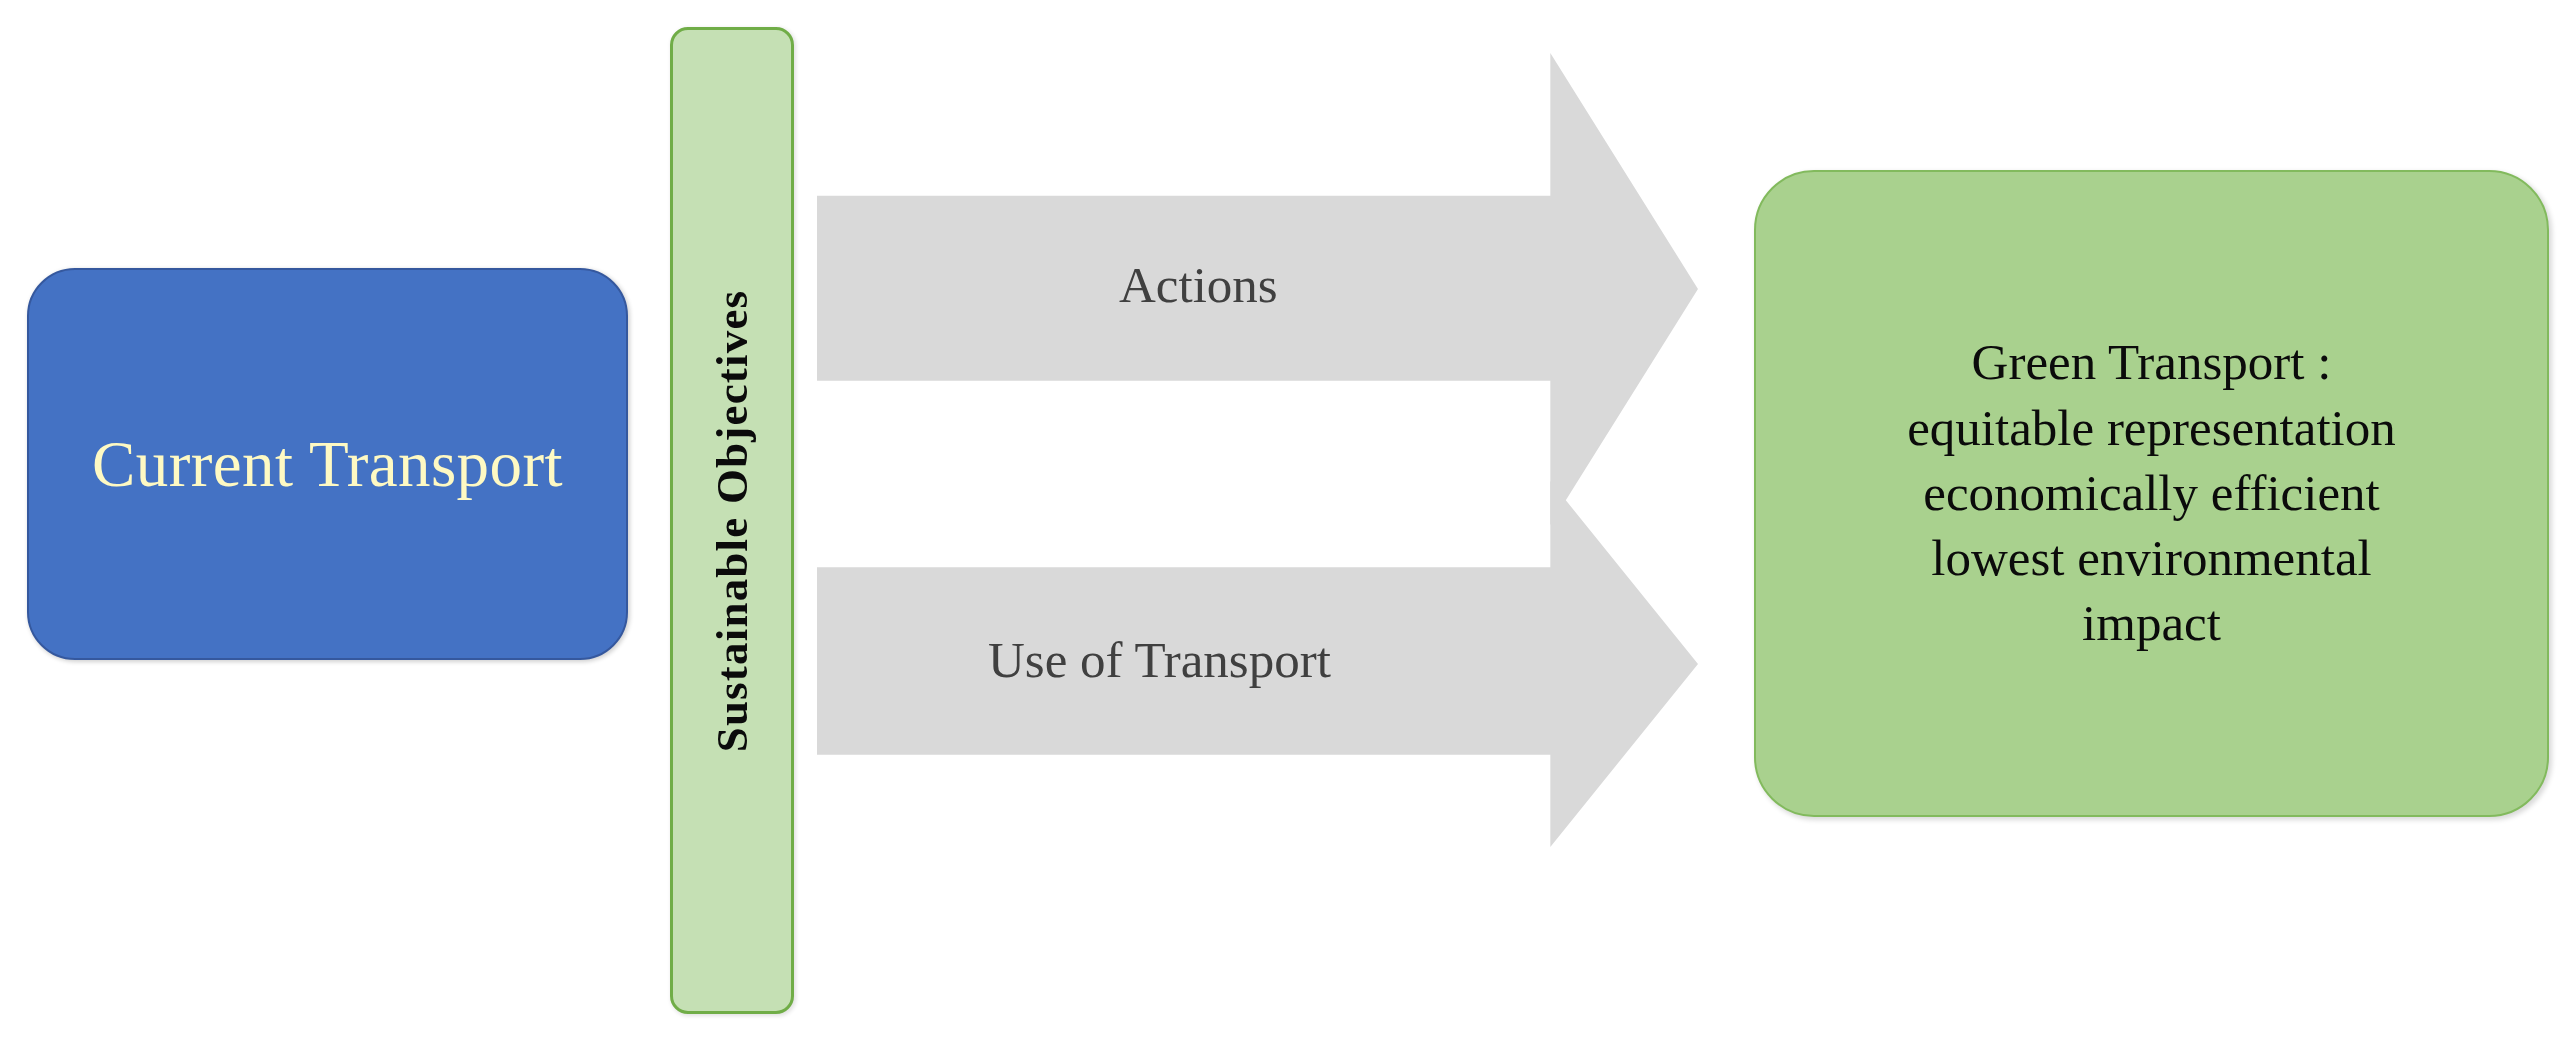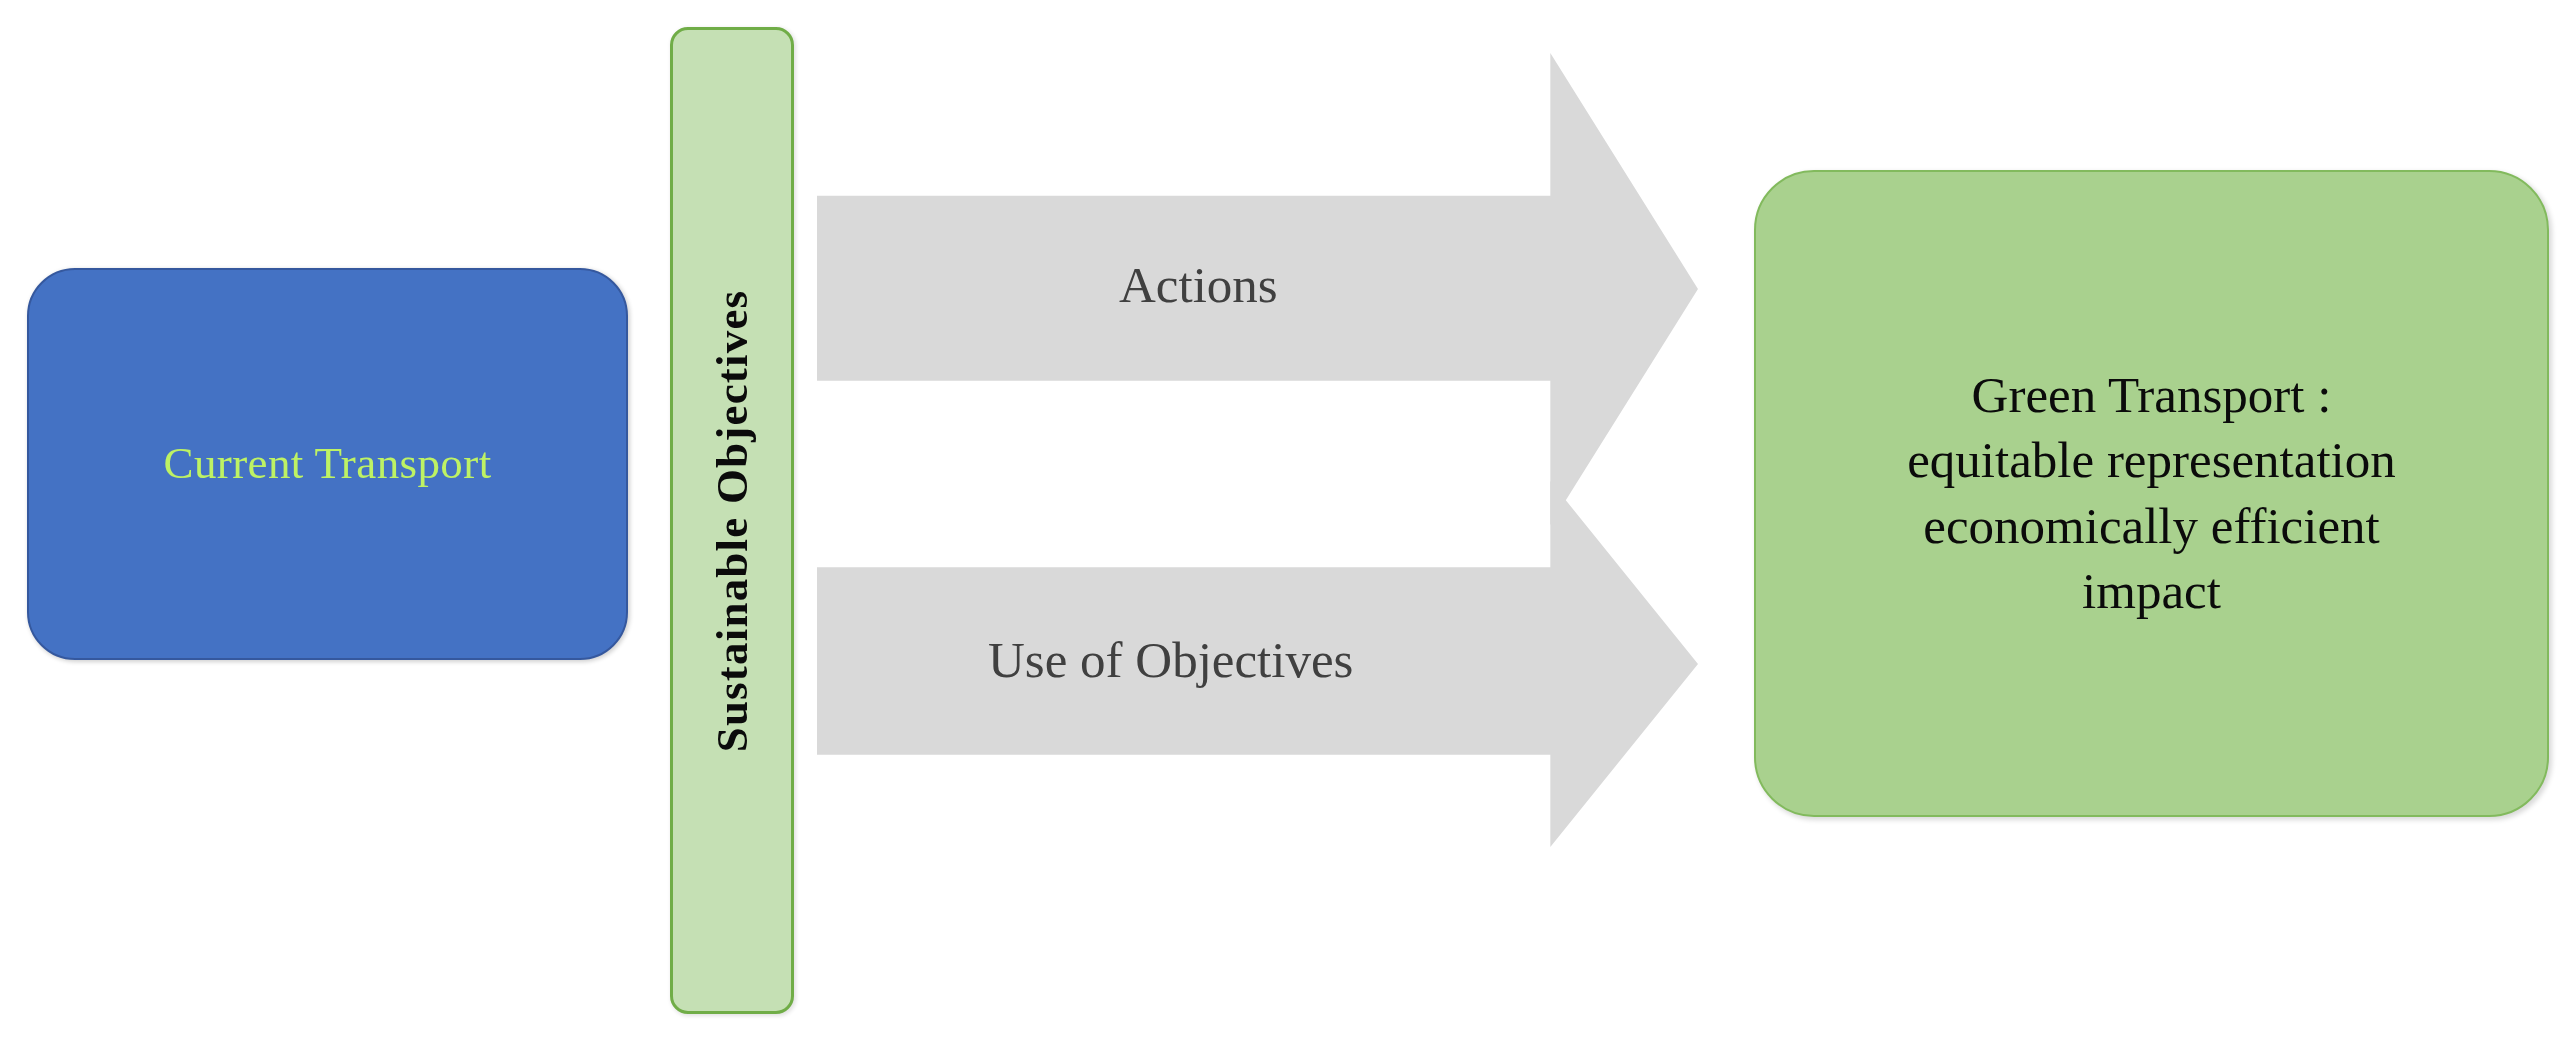--- a/index.html
+++ b/index.html
@@ -27,22 +27,22 @@
     border: 2.5px solid #35589E;
     border-radius: 48px;
     box-sizing: border-box;
     display: flex;
     align-items: center;
     justify-content: center;
     text-align: center;
     box-shadow: 1.7px 1.7px 4.1px rgba(0,0,0,0.18);
   }
   .node-blue-label {
-    color: #bef264;
-    font-size: 45px;
+    color: #fef9c3;
+    font-size: 65px;
     line-height: 1.15;
     letter-spacing: 0.4px;
     padding: 0 21.6px;
   }
 
   
   .node-vbar {
     position: absolute;
     left: 670px;
     top: 27px;
@@ -129,23 +129,24 @@
       <polygon points="0,172 884,172 884,0 1062,284.5 884,569 884,395 0,395" fill="#D9D9D9"></polygon>
     </svg>
   </div>
   <div class="arrow-label arrow-label-actions">Actions</div>
 
   <div class="arrow arrow-bot">
     <svg viewBox="0 0 1062 441" width="881" height="366" aria-hidden="true">
       <polygon points="0,104 884,104 884,0 1062,220.5 884,441 884,330 0,330" fill="#D9D9D9"></polygon>
     </svg>
   </div>
-  <div class="arrow-label arrow-label-resources">Use of Objectives</div>
+  <div class="arrow-label arrow-label-resources">Use of Transport</div>
 
   <div class="node-green">
     <div class="node-green-line">Green Transport :</div>
     <div class="node-green-line">equitable representation</div>
     <div class="node-green-line">economically efficient</div>
+    <div class="node-green-line">lowest environmental</div>
     <div class="node-green-line">impact</div>
   </div>
 
 </div>
 
 
 </body></html>

